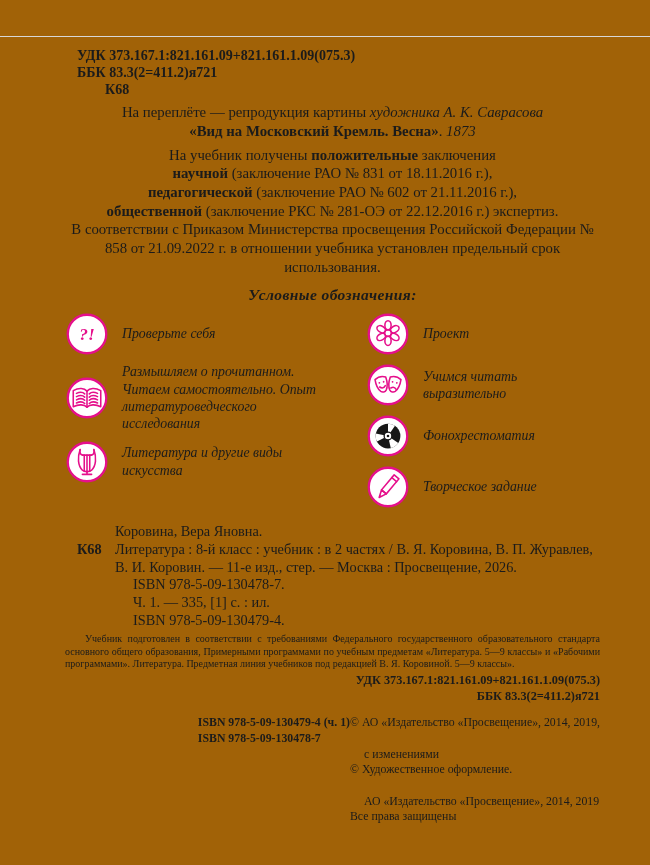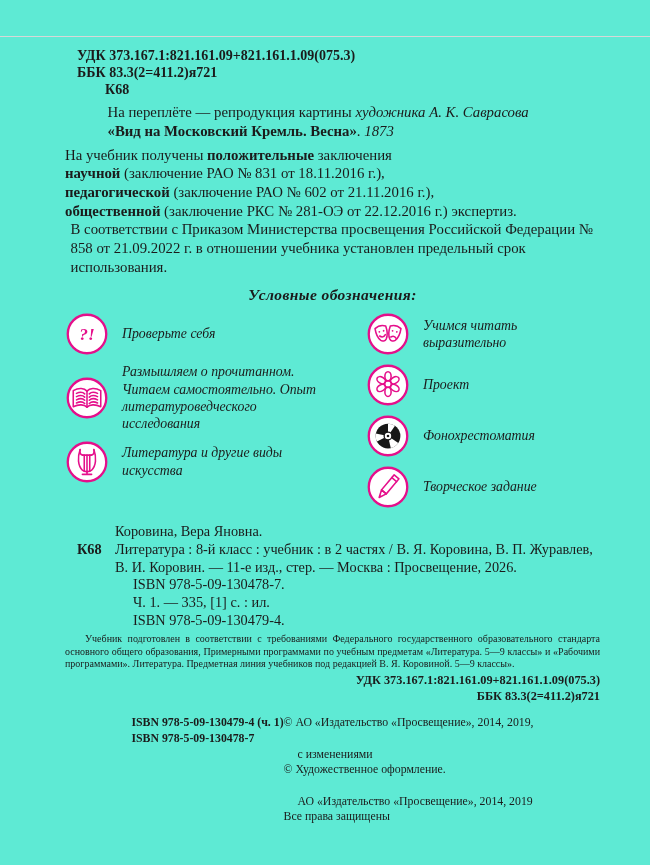--- a/index.html
+++ b/index.html
@@ -8,30 +8,30 @@
   }
   *{margin:0;padding:0;box-sizing:border-box;}
   html,body{background:#ffffff;}
   body{
     width:650px;height:865px;
     font-family:"Liberation Serif","DejaVu Serif",serif;
     color:var(--ink);
   }
   .page{
     position:relative;width:650px;height:865px;
-    padding:48px 50px 16px 65px;overflow:hidden;background:#5eead4;
+    padding:48px 50px 16px 65px;overflow:hidden;background:#a16207;
   }
   .scan-edge{position:absolute;top:36px;left:0;width:650px;height:1px;background:#d7d7d7;}
 
   
   .codes{font-weight:bold;font-size:14px;line-height:1.2;margin-left:12px;}
   .codes .k{margin-left:28px;}
 
   
-  .center{text-align:left;font-size:14.8px;line-height:1.26;}
+  .center{text-align:center;font-size:14.8px;line-height:1.26;}
   .cover-note{margin:5px auto 0;max-width:450px;}
   .expertise{margin-top:5px;}
   .expertise b{font-weight:bold;}
   .ministry{max-width:524px;margin:0 auto;}
 
   
   .legend-title{margin-top:10px;text-align:center;font-size:15.5px;font-weight:bold;font-style:italic;letter-spacing:.4px;}
   .legend{display:grid;grid-template-columns:287px auto;column-gap:14px;margin-top:8px;}
   .legend-item{display:flex;align-items:center;gap:13px;margin-bottom:7px;}
   .legend-icon{width:44px;height:44px;flex:0 0 44px;}
@@ -49,21 +49,21 @@
   .biblio .code{position:absolute;left:12px;top:18px;font-weight:bold;}
   .biblio .isbn-block{padding-left:18px;}
 
   
   .annotation{margin-top:4px;font-size:10px;line-height:1.25;text-align:justify;text-indent:20px;}
 
   
   .codes-right{margin-top:2px;text-align:right;font-weight:bold;font-size:12.3px;line-height:1.3;}
 
   
-  .footer{display:flex;justify-content:center;margin-top:10px;font-size:11.8px;line-height:1.32;}
+  .footer{display:flex;justify-content:flex-end;margin-top:10px;font-size:11.8px;line-height:1.32;}
   .footer-isbn{font-weight:bold;}
   .copyright .indent{padding-left:14px;margin-top:16px;}
 </style>
 </head>
 <body>
 
 <div class="page">
   <div class="scan-edge"></div>
 
   <div class="codes">
@@ -128,20 +128,36 @@
             <line x1="27" y1="16.5" x2="27" y2="33.8"></line>
             <line x1="24" y1="34.5" x2="24" y2="37"></line>
             <line x1="19" y1="37.5" x2="29" y2="37.5"></line>
           </g>
         </svg>
         <span class="legend-label">Литература и другие виды искусства</span>
       </div>
 
     </div>
     <div class="col-right">
+
+      <div class="legend-item">
+        <svg class="legend-icon" viewBox="0 0 48 48">
+          <circle class="ring" cx="24" cy="24" r="21"></circle>
+          <g class="st">
+            <ellipse cx="24" cy="14.5" rx="3.4" ry="5"></ellipse>
+            <ellipse cx="31.4" cy="18.75" rx="3.4" ry="5" transform="rotate(60 31.4 18.75)"></ellipse>
+            <ellipse cx="31.4" cy="27.25" rx="3.4" ry="5" transform="rotate(120 31.4 27.25)"></ellipse>
+            <ellipse cx="24" cy="31.5" rx="3.4" ry="5"></ellipse>
+            <ellipse cx="16.6" cy="27.25" rx="3.4" ry="5" transform="rotate(60 16.6 27.25)"></ellipse>
+            <ellipse cx="16.6" cy="18.75" rx="3.4" ry="5" transform="rotate(120 16.6 18.75)"></ellipse>
+            <circle cx="24" cy="23" r="3.6"></circle>
+          </g>
+        </svg>
+        <span class="legend-label">Проект</span>
+      </div>
 
       <div class="legend-item">
         <svg class="legend-icon" viewBox="0 0 48 48">
           <circle class="ring" cx="24" cy="24" r="21"></circle>
           <g class="st">
             <g transform="rotate(-14 17.5 24)">
               <path d="M11.5 16.5 C15 14.5 20 14.5 23.5 16.5 C24 22 23 27.5 20.5 30.5 C19 32.2 16 32.2 14.5 30.5 C12 27.5 11 22 11.5 16.5 Z"></path>
               <circle class="fl" cx="15.2" cy="21" r="1"></circle>
               <circle class="fl" cx="20" cy="21" r="1"></circle>
               <path d="M14.5 25.5 C16.5 27.8 18.8 27.8 20.8 25.5"></path>
@@ -153,36 +169,20 @@
               <path d="M28 28 C30 26 32 26 34 28"></path>
             </g>
           </g>
         </svg>
         <span class="legend-label">Учимся читать выразительно</span>
       </div>
 
       <div class="legend-item">
         <svg class="legend-icon" viewBox="0 0 48 48">
           <circle class="ring" cx="24" cy="24" r="21"></circle>
-          <g class="st">
-            <ellipse cx="24" cy="14.5" rx="3.4" ry="5"></ellipse>
-            <ellipse cx="31.4" cy="18.75" rx="3.4" ry="5" transform="rotate(60 31.4 18.75)"></ellipse>
-            <ellipse cx="31.4" cy="27.25" rx="3.4" ry="5" transform="rotate(120 31.4 27.25)"></ellipse>
-            <ellipse cx="24" cy="31.5" rx="3.4" ry="5"></ellipse>
-            <ellipse cx="16.6" cy="27.25" rx="3.4" ry="5" transform="rotate(60 16.6 27.25)"></ellipse>
-            <ellipse cx="16.6" cy="18.75" rx="3.4" ry="5" transform="rotate(120 16.6 18.75)"></ellipse>
-            <circle cx="24" cy="23" r="3.6"></circle>
-          </g>
-        </svg>
-        <span class="legend-label">Проект</span>
-      </div>
-
-      <div class="legend-item">
-        <svg class="legend-icon" viewBox="0 0 48 48">
-          <circle class="ring" cx="24" cy="24" r="21"></circle>
           <g>
             <circle cx="24" cy="24" r="13.5" fill="#161616"></circle>
             <path d="M24 24 L24 10.5 A13.5 13.5 0 0 1 31.6 12.9 Z" fill="#ffffff"></path>
             <path d="M24 24 L35.2 31.5 A13.5 13.5 0 0 1 27 37.2 Z" fill="#ffffff"></path>
             <path d="M24 24 L11.9 30 A13.5 13.5 0 0 1 10.6 21.2 Z" fill="#ffffff"></path>
             <circle cx="24" cy="24" r="4.2" fill="#ffffff" stroke="#161616" stroke-width="1.4"></circle>
             <circle cx="24" cy="24" r="1.4" fill="#161616"></circle>
           </g>
         </svg>
         <span class="legend-label">Фонохрестоматия</span>

